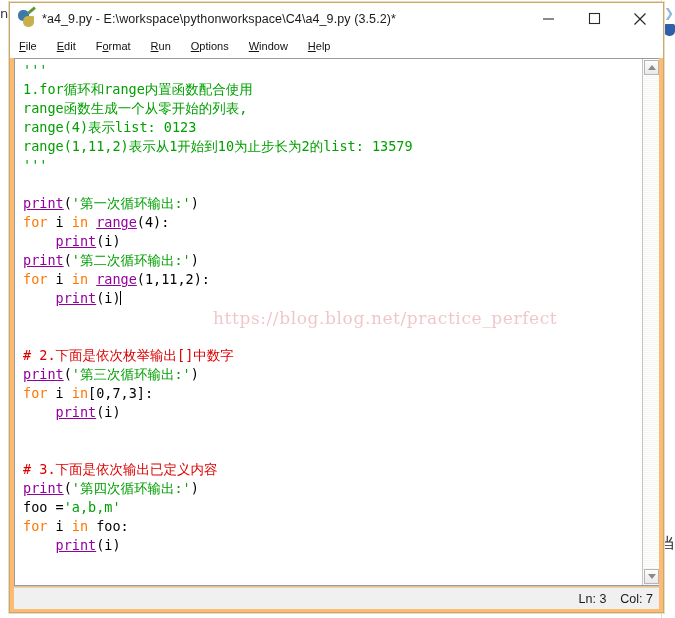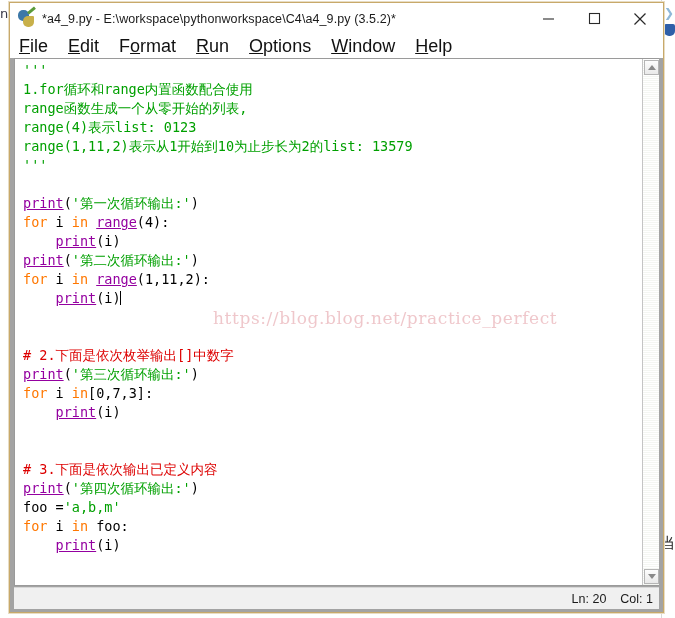--- a/index.html
+++ b/index.html
@@ -66,21 +66,21 @@
     line-height: 1;
   }
 
   
   .window {
     position: absolute;
     left: 9px;
     top: 2px;
     width: 655px;
     height: 611px;
-    background: #a3a3a3;
+    background: #fdba74;
     border: 1px solid #c8a96a;
     box-sizing: border-box;
     box-shadow: 0 0 0 1px #e8ddc4;
   }
 
   
   .titlebar {
     height: 31px;
     background: #ffffff;
     display: flex;
@@ -149,21 +149,21 @@
   
   .menubar {
     height: 24px;
     background: #ffffff;
     display: flex;
     align-items: center;
     padding-left: 9px;
     box-sizing: border-box;
   }
   .menu-item {
-    font-size: 18px;
+    font-size: 11px;
     color: #111;
     margin-right: 20px;
     font-family: "Liberation Sans", sans-serif;
     white-space: nowrap;
     cursor: default;
   }
   .menu-item u { text-decoration: underline; }
 
   
   .editor-wrap {
@@ -349,17 +349,17 @@
       <div class="scroll-btn up">
         <span class="arrow-up"></span>
       </div>
       <div class="scroll-btn down">
         <span class="arrow-down"></span>
       </div>
     </div>
   </div>
 
   <div class="statusbar">
-    <div class="status-cell">Ln: 20</div>
-    <div class="status-cell">Col: 1</div>
+    <div class="status-cell">Ln: 3</div>
+    <div class="status-cell">Col: 7</div>
   </div>
 
 </div>
 
 </body></html>

